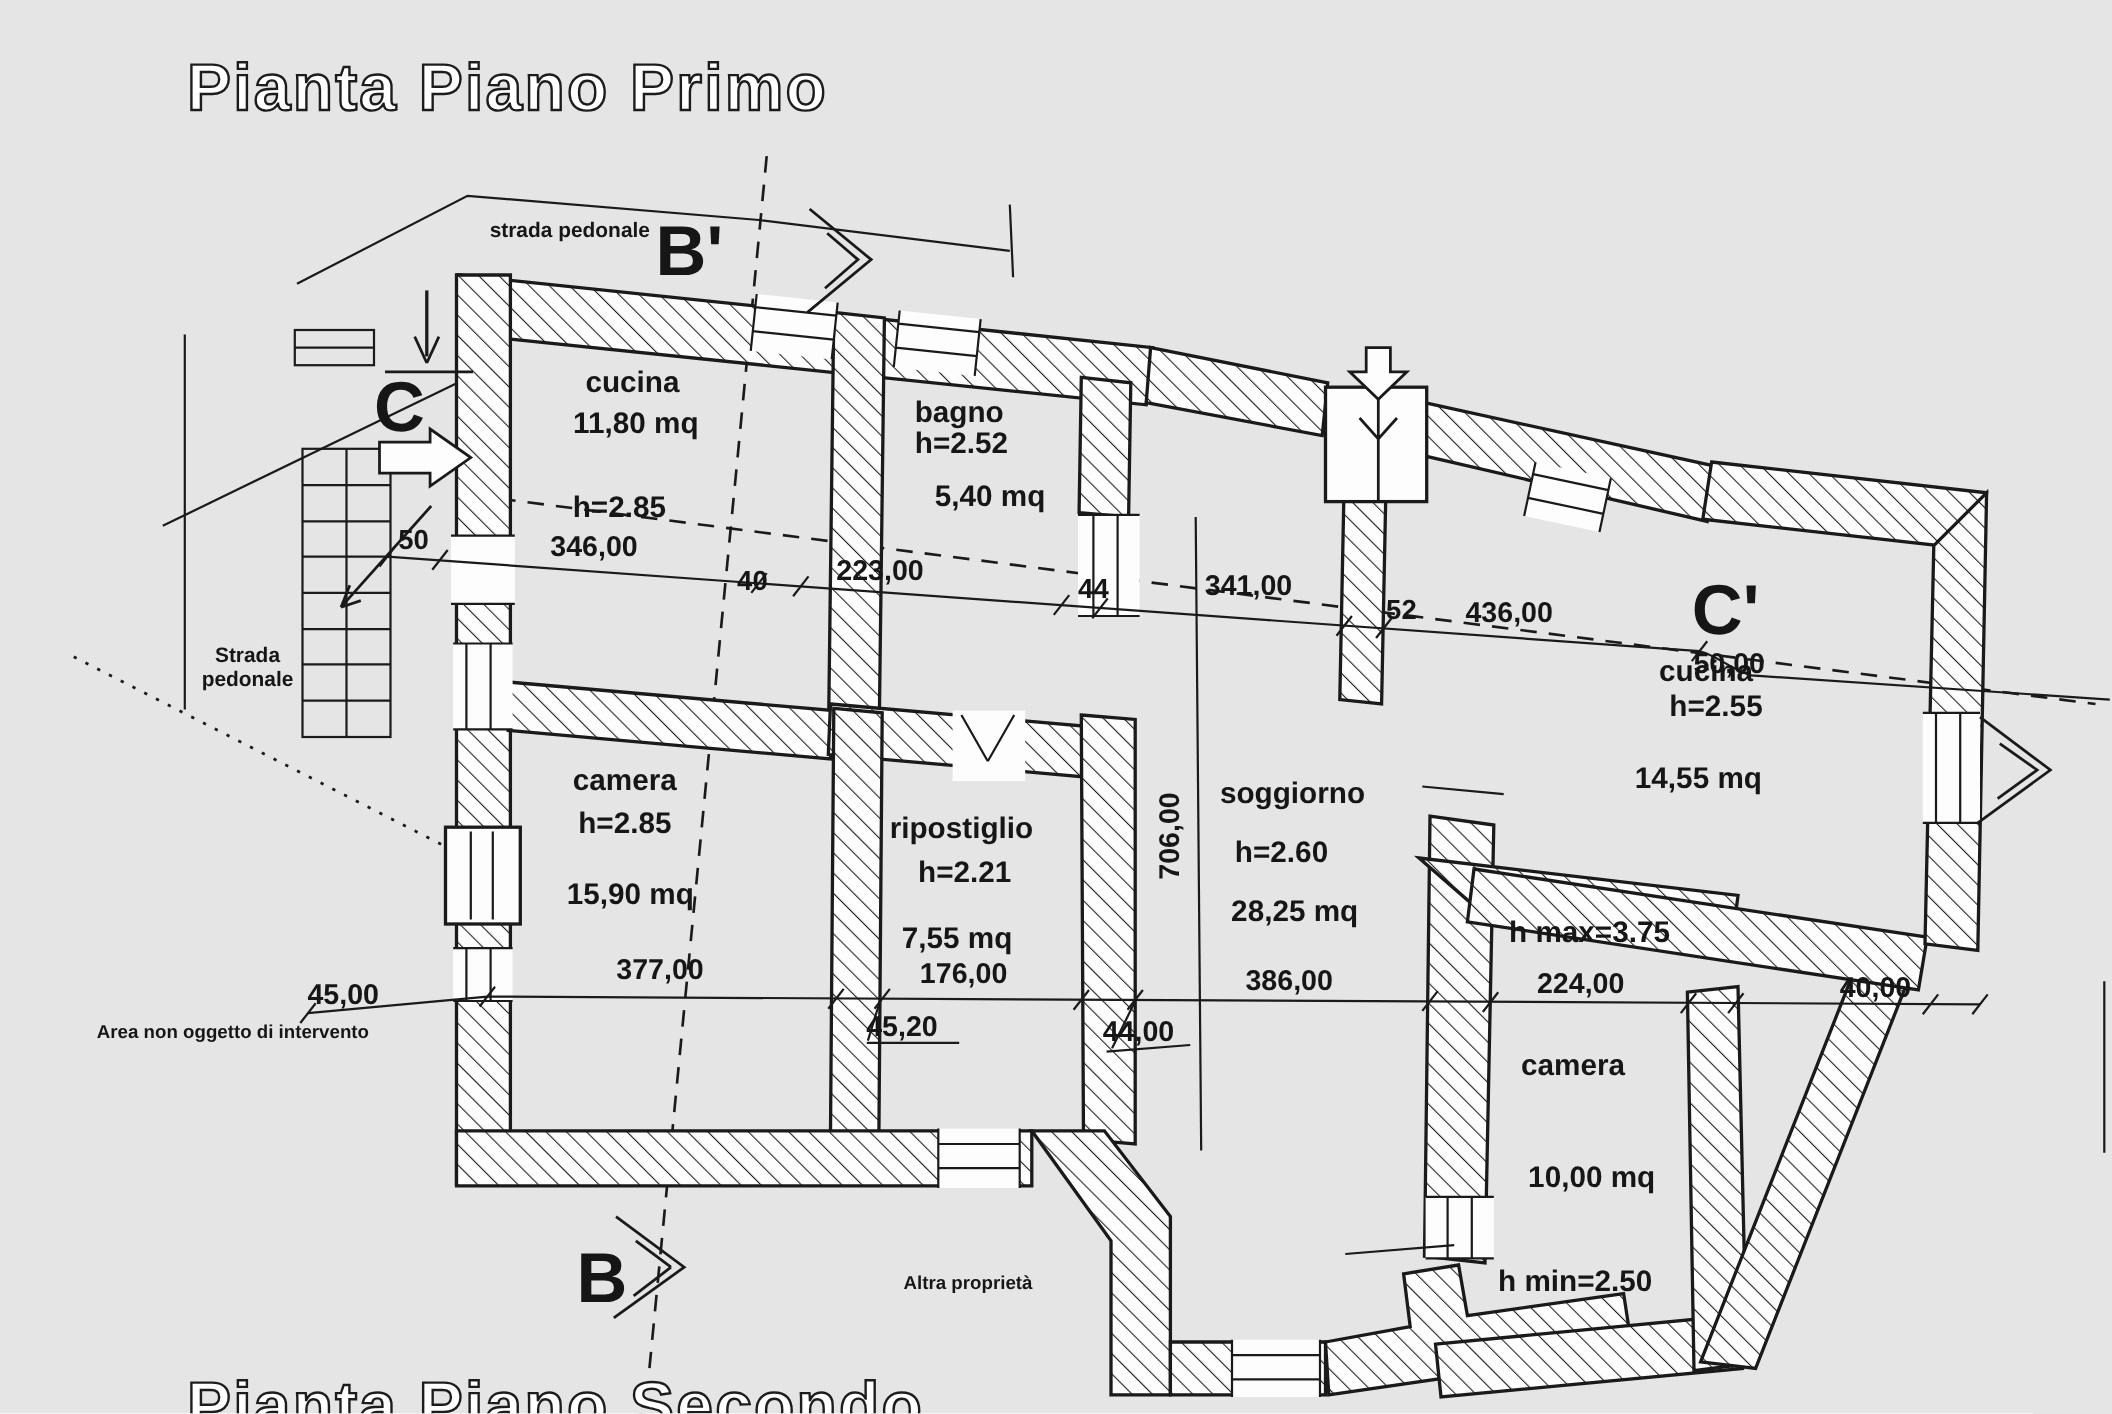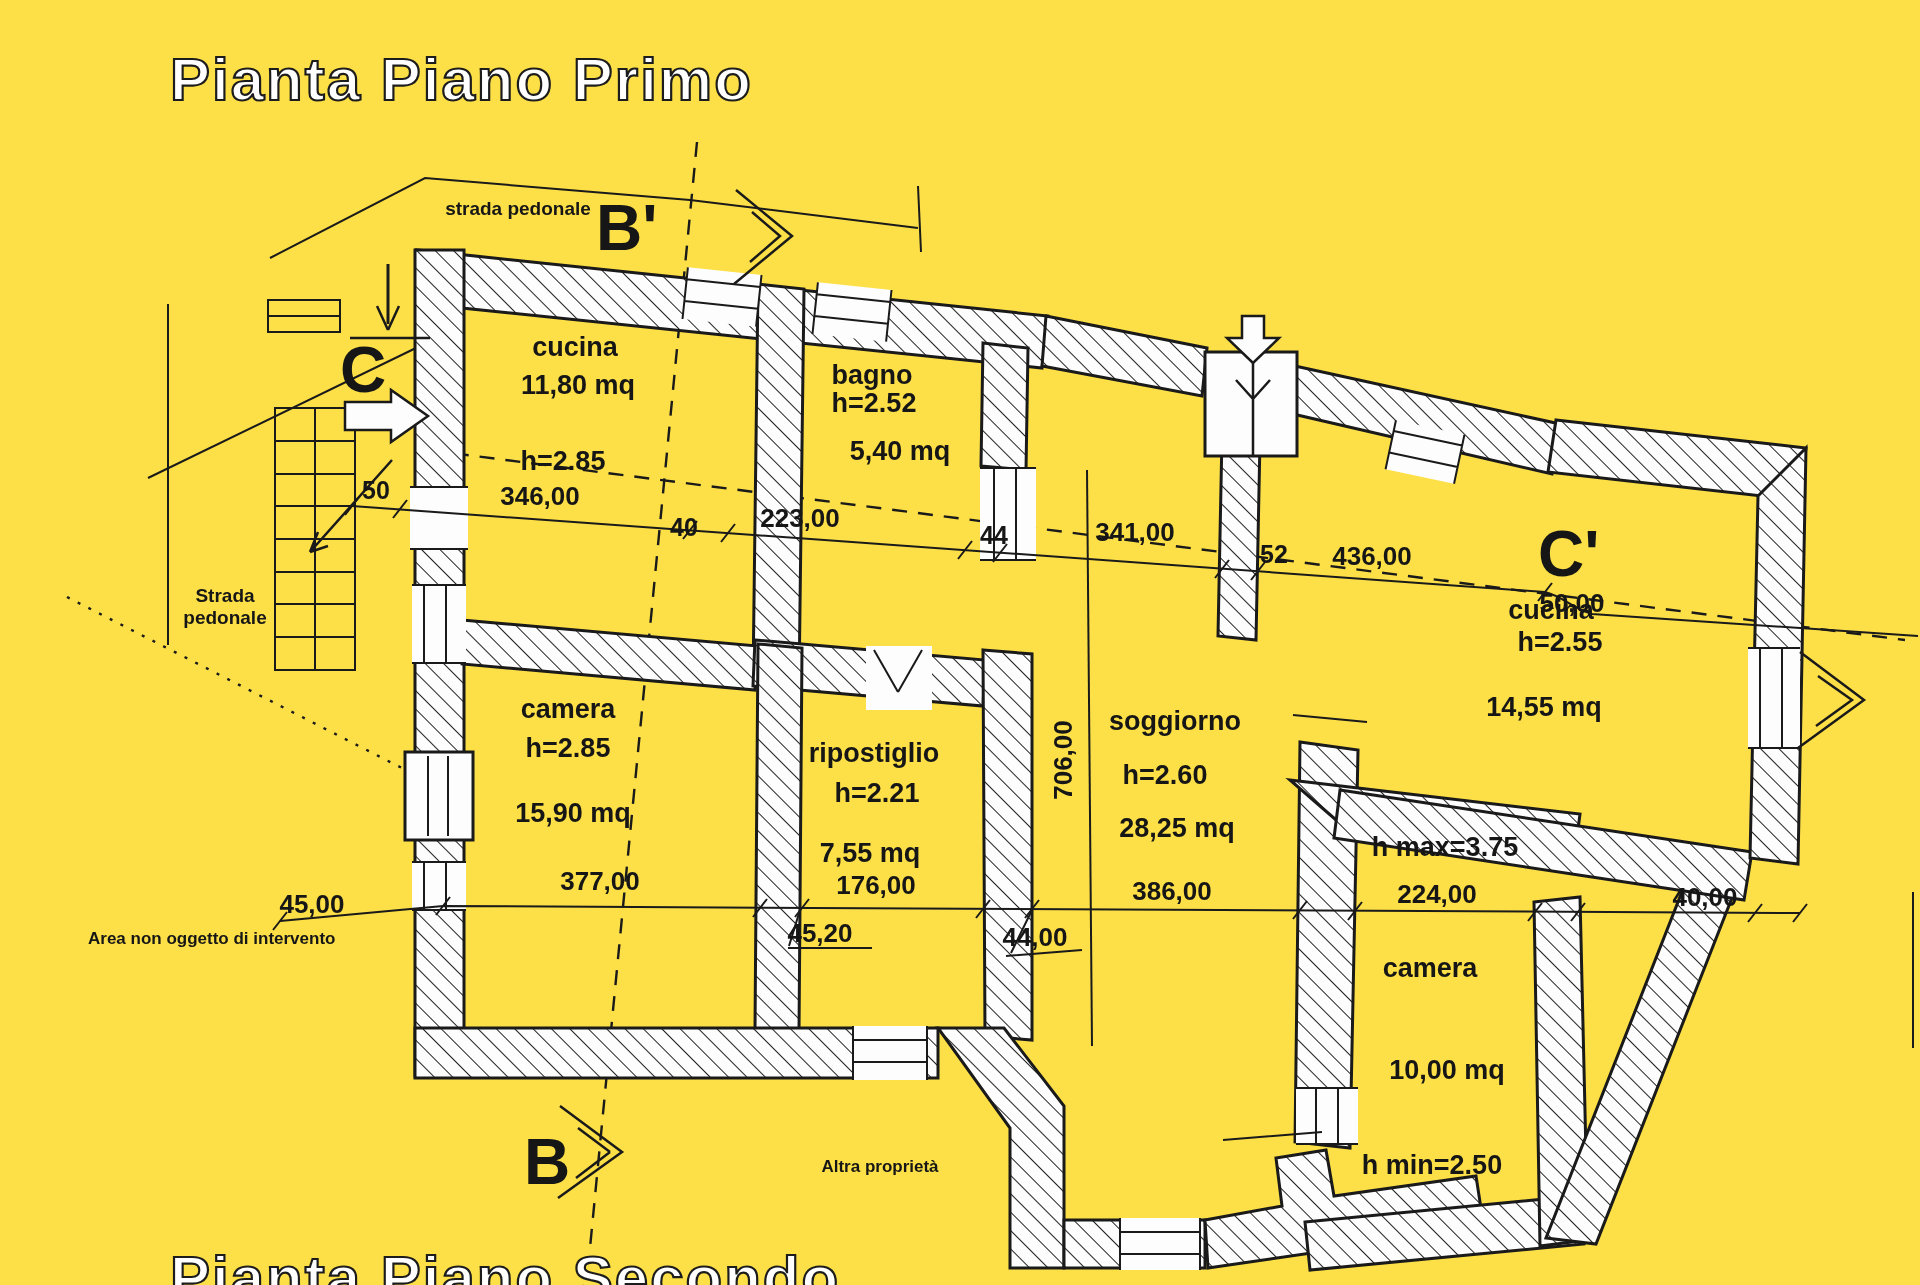--- a/index.html
+++ b/index.html
@@ -1,16 +1,16 @@
 <!DOCTYPE html>
 <html><head>
 <meta charset="utf-8">
 <style>
   html,body{margin:0;padding:0;background:#ffffff;}
-  .sheet{position:relative;width:1920px;height:1285px;background:#fde047;overflow:hidden;}
+  .sheet{position:relative;width:1920px;height:1285px;background:#e5e5e5;overflow:hidden;}
   svg{display:block;}
   .t{font-family:"Liberation Sans",sans-serif;font-weight:bold;fill:#161616;}
   .t17{font-size:17px;}
   .t19{font-size:19px;}
   .t25{font-size:25px;}
   .t26{font-size:26px;}
   .t27{font-size:27px;}
   .sec{font-size:64px;}
   .title{font-size:60px;letter-spacing:2px;fill:#ffffff;stroke:#1c1c1c;stroke-width:2.2px;}
   .wall{fill:url(#hatch);stroke:#1a1a1a;stroke-width:3;stroke-linejoin:miter;}

